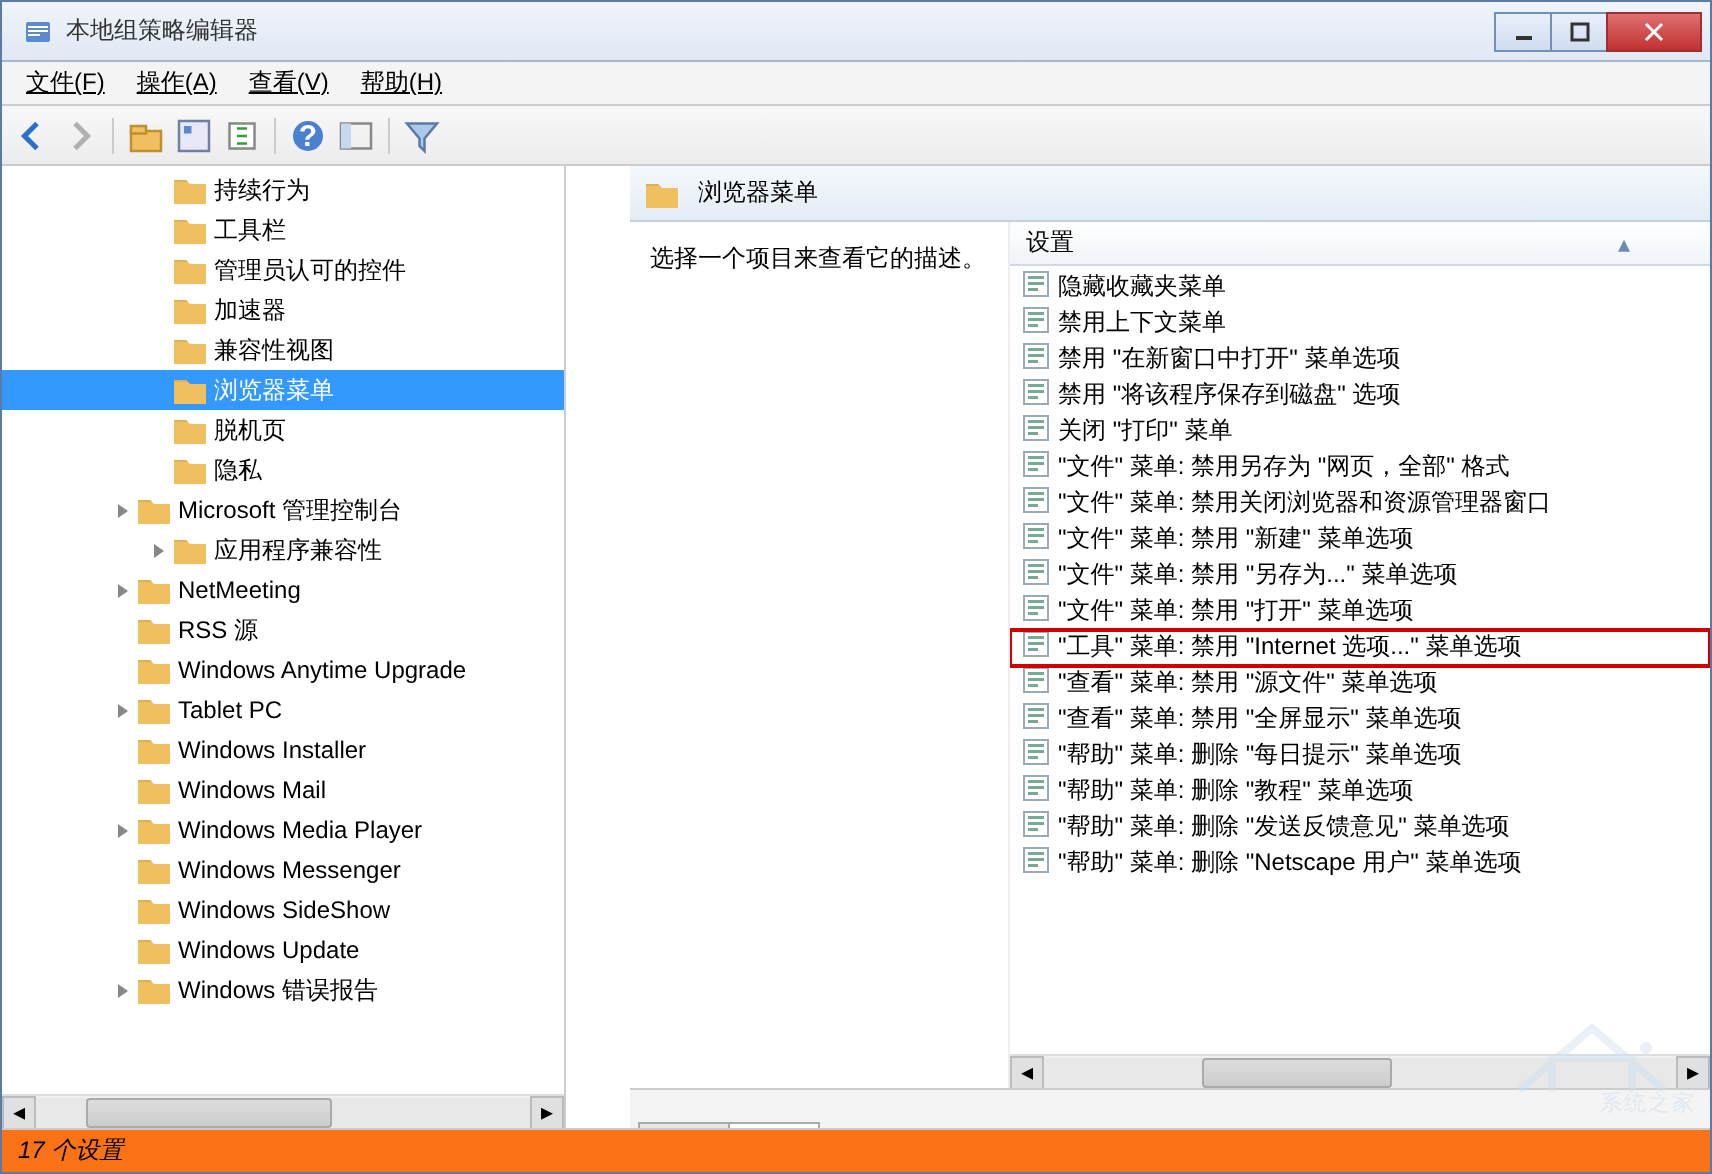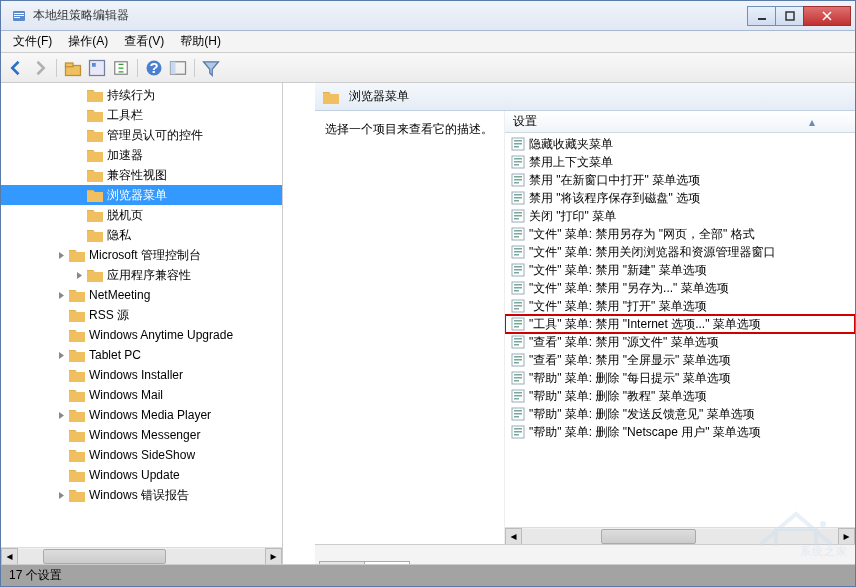--- a/index.html
+++ b/index.html
@@ -9,21 +9,21 @@
     
     .titlebar { height: 30px; background: linear-gradient(#f0f4fa, #e1e8f4); display: flex; align-items: center; padding: 0 4px; border-bottom: 1px solid #a8b8d0; }
     .titlebar-icon { width: 16px; height: 16px; margin: 0 6px; }
     .titlebar-text { flex: 1; color: #333; }
     .titlebar-buttons { display: flex; gap: 0; }
     .tb-btn { width: 29px; height: 20px; border: 1px solid #7090b8; background: linear-gradient(#e8f0fa, #d0dcef); display: flex; align-items: center; justify-content: center; margin-left: -1px; cursor: pointer; }
     .tb-btn.close { width: 48px; background: linear-gradient(#e07070, #c03030); color: #fff; border-color: #a03030; }
     .tb-btn svg { width: 10px; height: 10px; }
     
     .menubar { height: 22px; display: flex; align-items: center; padding: 0 4px; background: #f4f4f4; border-bottom: 1px solid #ccc; }
-    .menu-item { padding: 2px 8px; cursor: pointer; }
+    .menu-item { padding: 2px 8px; cursor: pointer; text-decoration: underline; }
     
     .toolbar { height: 30px; display: flex; align-items: center; padding: 0 4px; background: linear-gradient(#f8f8f8, #ececec); border-bottom: 1px solid #ccc; gap: 2px; }
     .tool-btn { width: 22px; height: 22px; display: flex; align-items: center; justify-content: center; cursor: pointer; border: 1px solid transparent; }
     .tool-sep { width: 1px; height: 18px; background: #ccc; margin: 0 3px; }
     
     .content-area { flex: 1; display: flex; overflow: hidden; gap: 32px; }
     
     .tree-pane { width: 282px; border-right: 1px solid #ccc; overflow: hidden; position: relative; display: flex; flex-direction: column; }
     .tree-scroll { flex: 1; overflow: auto; padding: 2px 0; }
     .tree-node { display: flex; align-items: center; height: 20px; white-space: nowrap; cursor: pointer; }
@@ -39,29 +39,29 @@
     .hscroll-btn { width: 17px; height: 17px; background: #e0e0e0; border: 1px solid #bbb; position: absolute; display:flex; align-items:center; justify-content:center; }
     
     .detail-pane { flex: 1; display: flex; flex-direction: column; overflow: hidden; }
     .detail-header { height: 28px; background: linear-gradient(#f4f8fc, #e4ecf5); border-bottom: 1px solid #c0d0e0; display: flex; align-items: center; padding: 0 8px; gap: 6px; }
     .detail-body { flex: 1; display: flex; overflow: hidden; }
     .detail-left { width: 190px; padding: 10px; border-right: 1px solid #eee; }
     .detail-right { flex: 1; overflow: hidden; display: flex; flex-direction: column; position: relative; }
     .col-header { height: 22px; border-bottom: 1px solid #d0d8e0; display: flex; align-items: center; padding: 0 8px; background: linear-gradient(#fff,#f0f4f8); position: relative; }
     .col-header-sort { position: absolute; right: 40px; top: 4px; color: #6a8ab8; }
     .settings-list { flex: 1; overflow: auto; padding: 2px 0; }
-    .setting-item { display: flex; align-items: center; height: 18px; padding: 0 6px; white-space: nowrap; cursor: pointer; gap: 4px; }
+    .setting-item { display: flex; align-items: flex-start; height: 18px; padding: 0 6px; white-space: nowrap; cursor: pointer; gap: 4px; }
     .setting-item.highlighted { outline: 2px solid #d00000; outline-offset: -1px; }
     .setting-icon { width: 14px; height: 14px; flex-shrink: 0; }
     
     .tabs-bar { height: 20px; display: flex; align-items: flex-end; padding: 0 4px; border-top: 1px solid #ccc; background: #f4f4f4; }
     .tab { padding: 2px 10px; border: 1px solid #aaa; border-bottom: none; background: #fff; margin-right: -1px; cursor: pointer; position: relative; top: 19px; }
     .tab.inactive { background: #e8e8e8; }
     
-    .statusbar { height: 22px; border-top: 1px solid #ccc; display: flex; align-items: center; padding: 0 8px; background: #a3a3a3; }
+    .statusbar { height: 22px; border-top: 1px solid #ccc; display: flex; align-items: center; padding: 0 8px; background: #f97316; font-style: italic; }
     
     .watermark { position: absolute; right: 5px; bottom: 30px; opacity: 0.45; pointer-events: none; }
     .watermark svg { width: 110px; height: 60px; }
     .watermark-text { position:absolute; right:8px; bottom:28px; color:#cfe0f0; font-size:11px; letter-spacing:1px; opacity:0.55; pointer-events:none; }
   </style>
 </head>
 <body>
 
 <div class="window">
 

